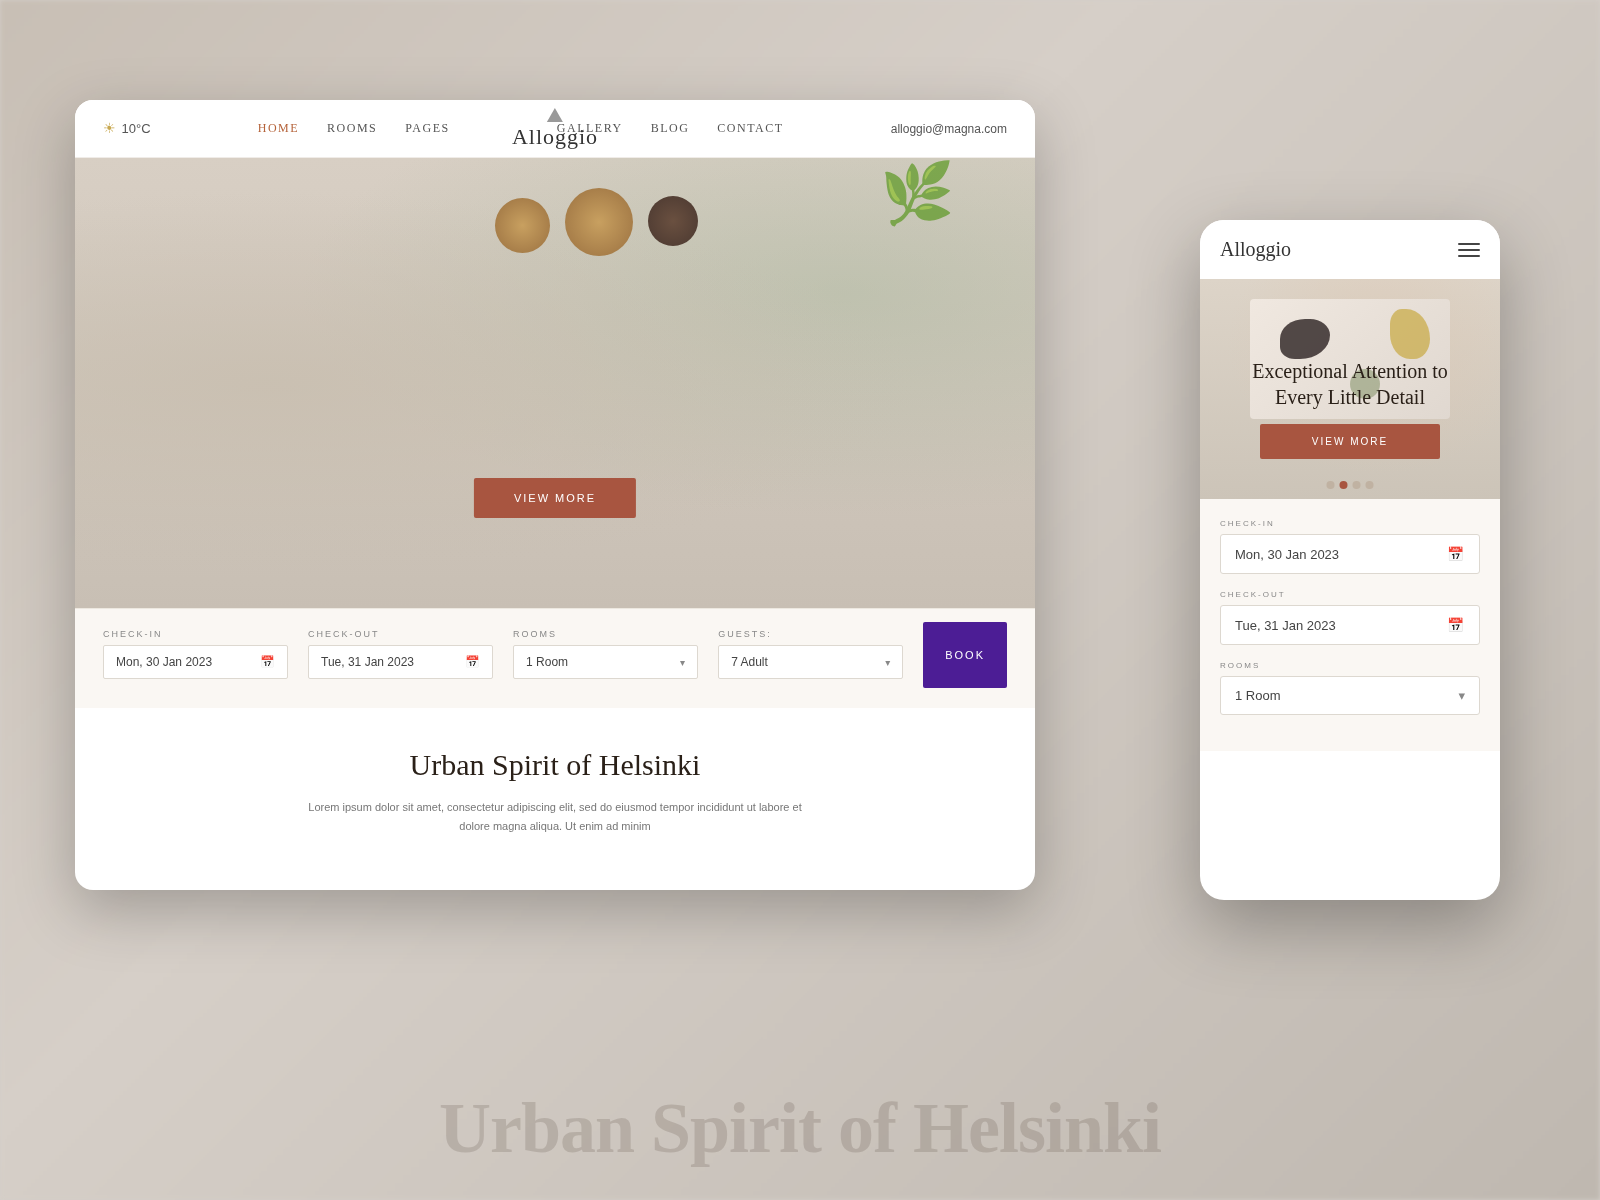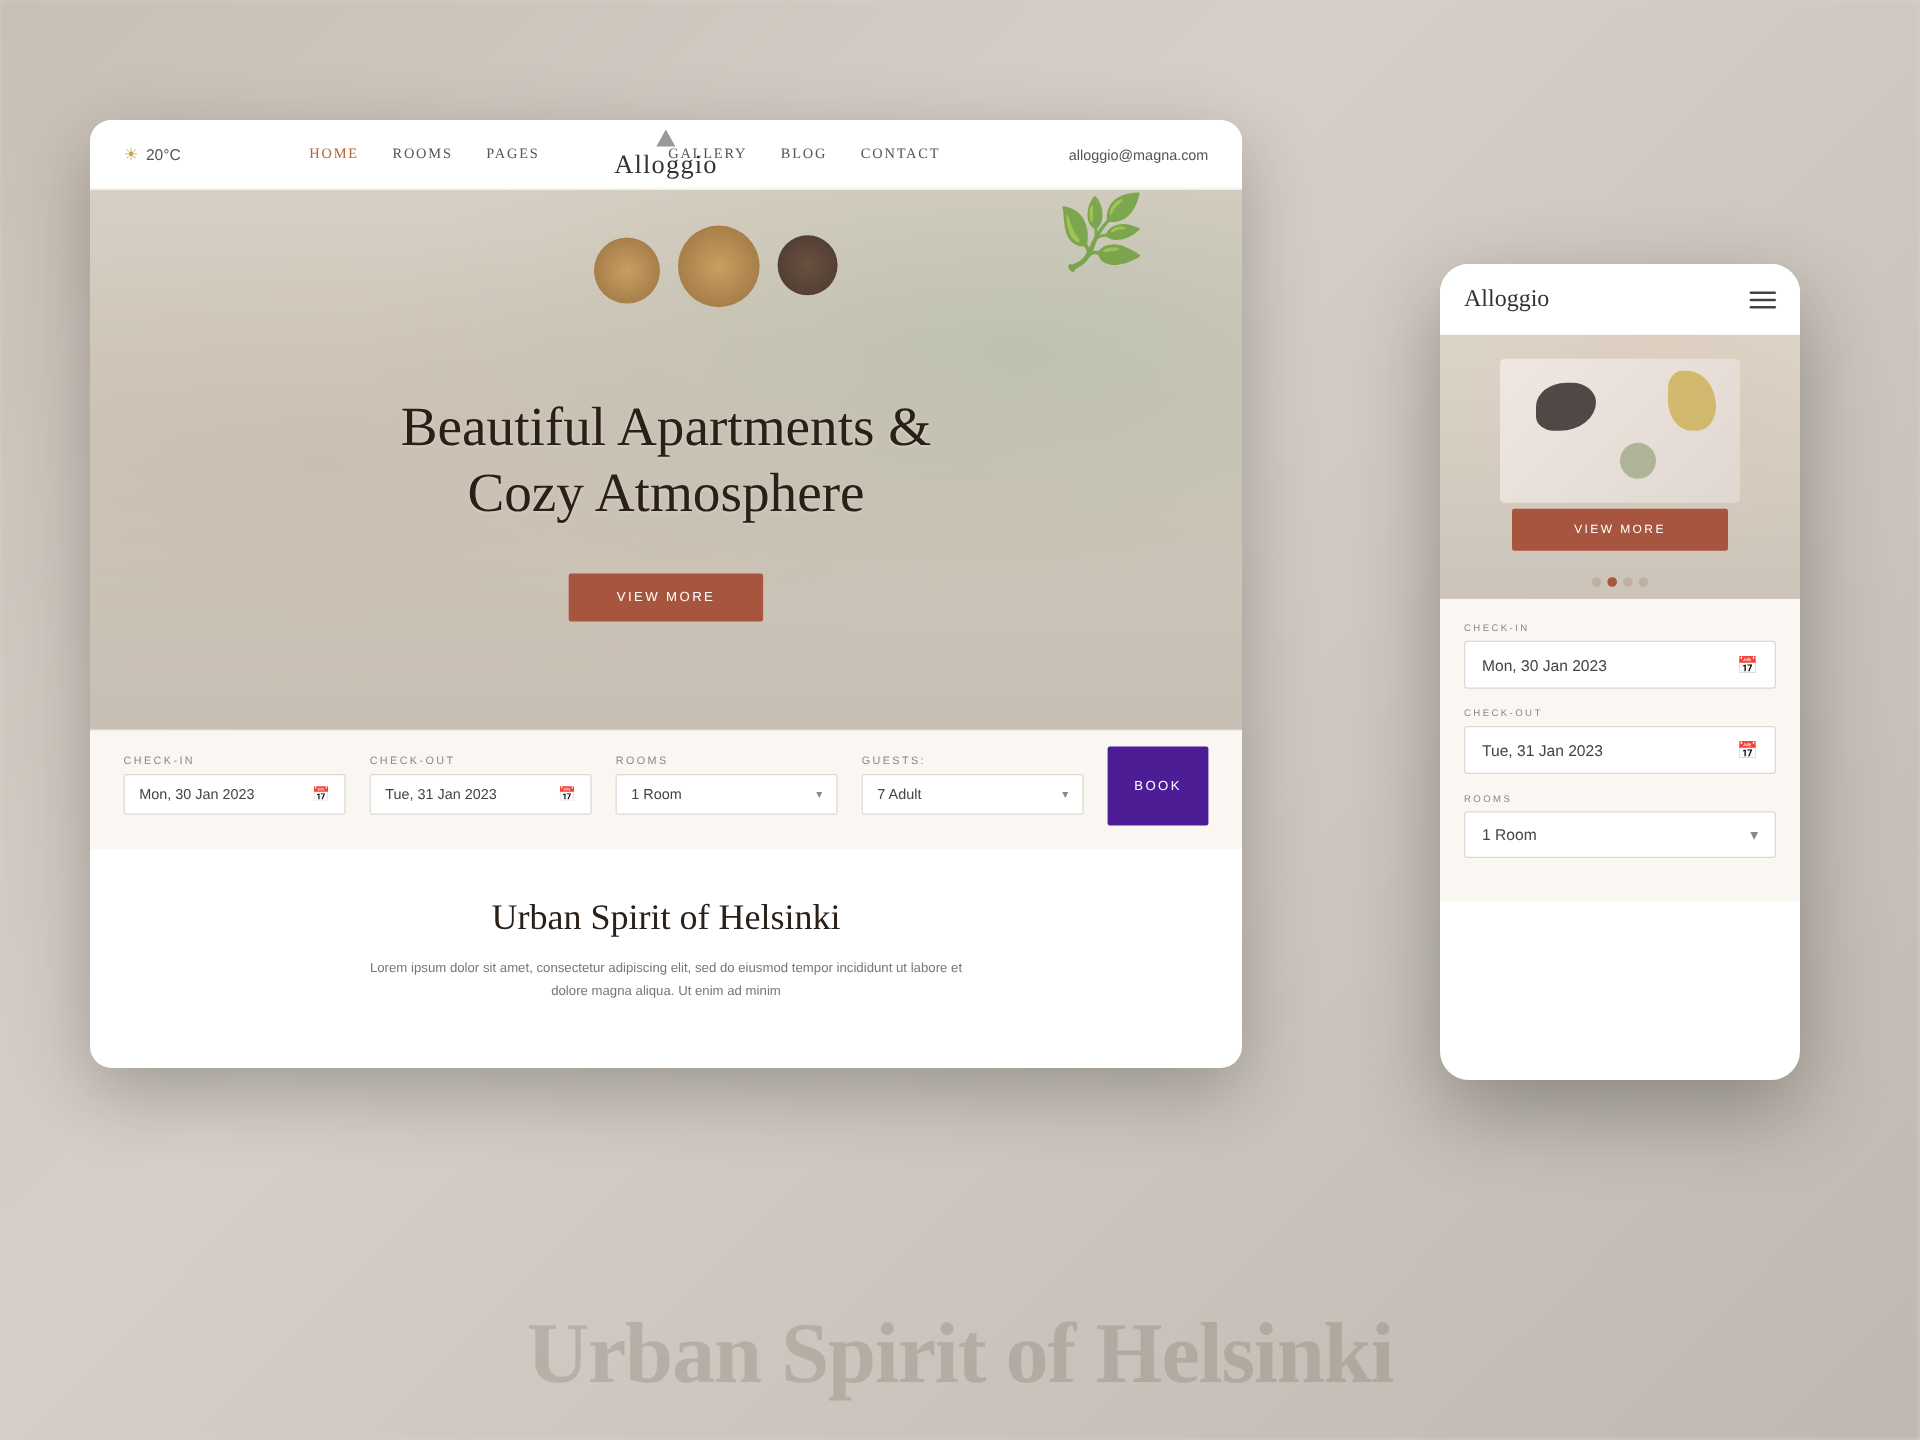--- a/index.html
+++ b/index.html
@@ -505,21 +505,21 @@
 <body>
 
 <div class="bg-blur"></div>
 <div class="bg-text">Urban Spirit of Helsinki</div>
 
 <div class="desktop-mockup">
 
   <nav class="desktop-nav">
     <div class="nav-left">
       <span class="weather-icon">☀</span>
-      <span class="weather-temp">20°C</span>
+      <span class="weather-temp">10°C</span>
     </div>
     <div class="nav-links">
       <a class="nav-link active">HOME</a>
       <a class="nav-link">ROOMS</a>
       <a class="nav-link">PAGES</a>
     </div>
     <div class="nav-logo">
       <div class="logo-triangle"></div>
       <span class="logo-text">Alloggio</span>
     </div>
@@ -532,24 +532,20 @@
   </nav>
 
   <div class="desktop-hero">
     <div class="hero-bg"></div>
     <div class="wall-deco">
       <div class="wall-circle wc1"></div>
       <div class="wall-circle wc2"></div>
       <div class="wall-circle wc3"></div>
     </div>
     <div class="hero-plant">🌿</div>
-    <div class="hero-title">
-      <span>Beautiful Apartments &amp;</span><br>
-      <span>Cozy Atmosphere</span>
-    </div>
     <button class="hero-btn">VIEW MORE</button>
   </div>
 
   <div class="booking-bar">
     <div class="booking-field">
       <span class="booking-label">CHECK-IN</span>
       <div class="booking-input">
         <span>Mon, 30 Jan 2023</span>
         <span class="cal-icon">📅</span>
       </div>
@@ -596,20 +592,24 @@
   </div>
 
   <div class="mobile-hero">
     <div class="mobile-hero-bg"></div>
     <div class="mobile-hero-art">
       <div class="art-blob1"></div>
       <div class="art-blob2"></div>
       <div class="art-blob3"></div>
     </div>
     <div class="mobile-hero-content">
+      <div class="mobile-hero-title">
+        <span>Exceptional Attention to</span><br>
+        <span>Every Little Detail</span>
+      </div>
       <button class="mobile-hero-btn">VIEW MORE</button>
     </div>
     <div class="hero-dots">
       <div class="dot"></div>
       <div class="dot active"></div>
       <div class="dot"></div>
       <div class="dot"></div>
     </div>
   </div>
 

